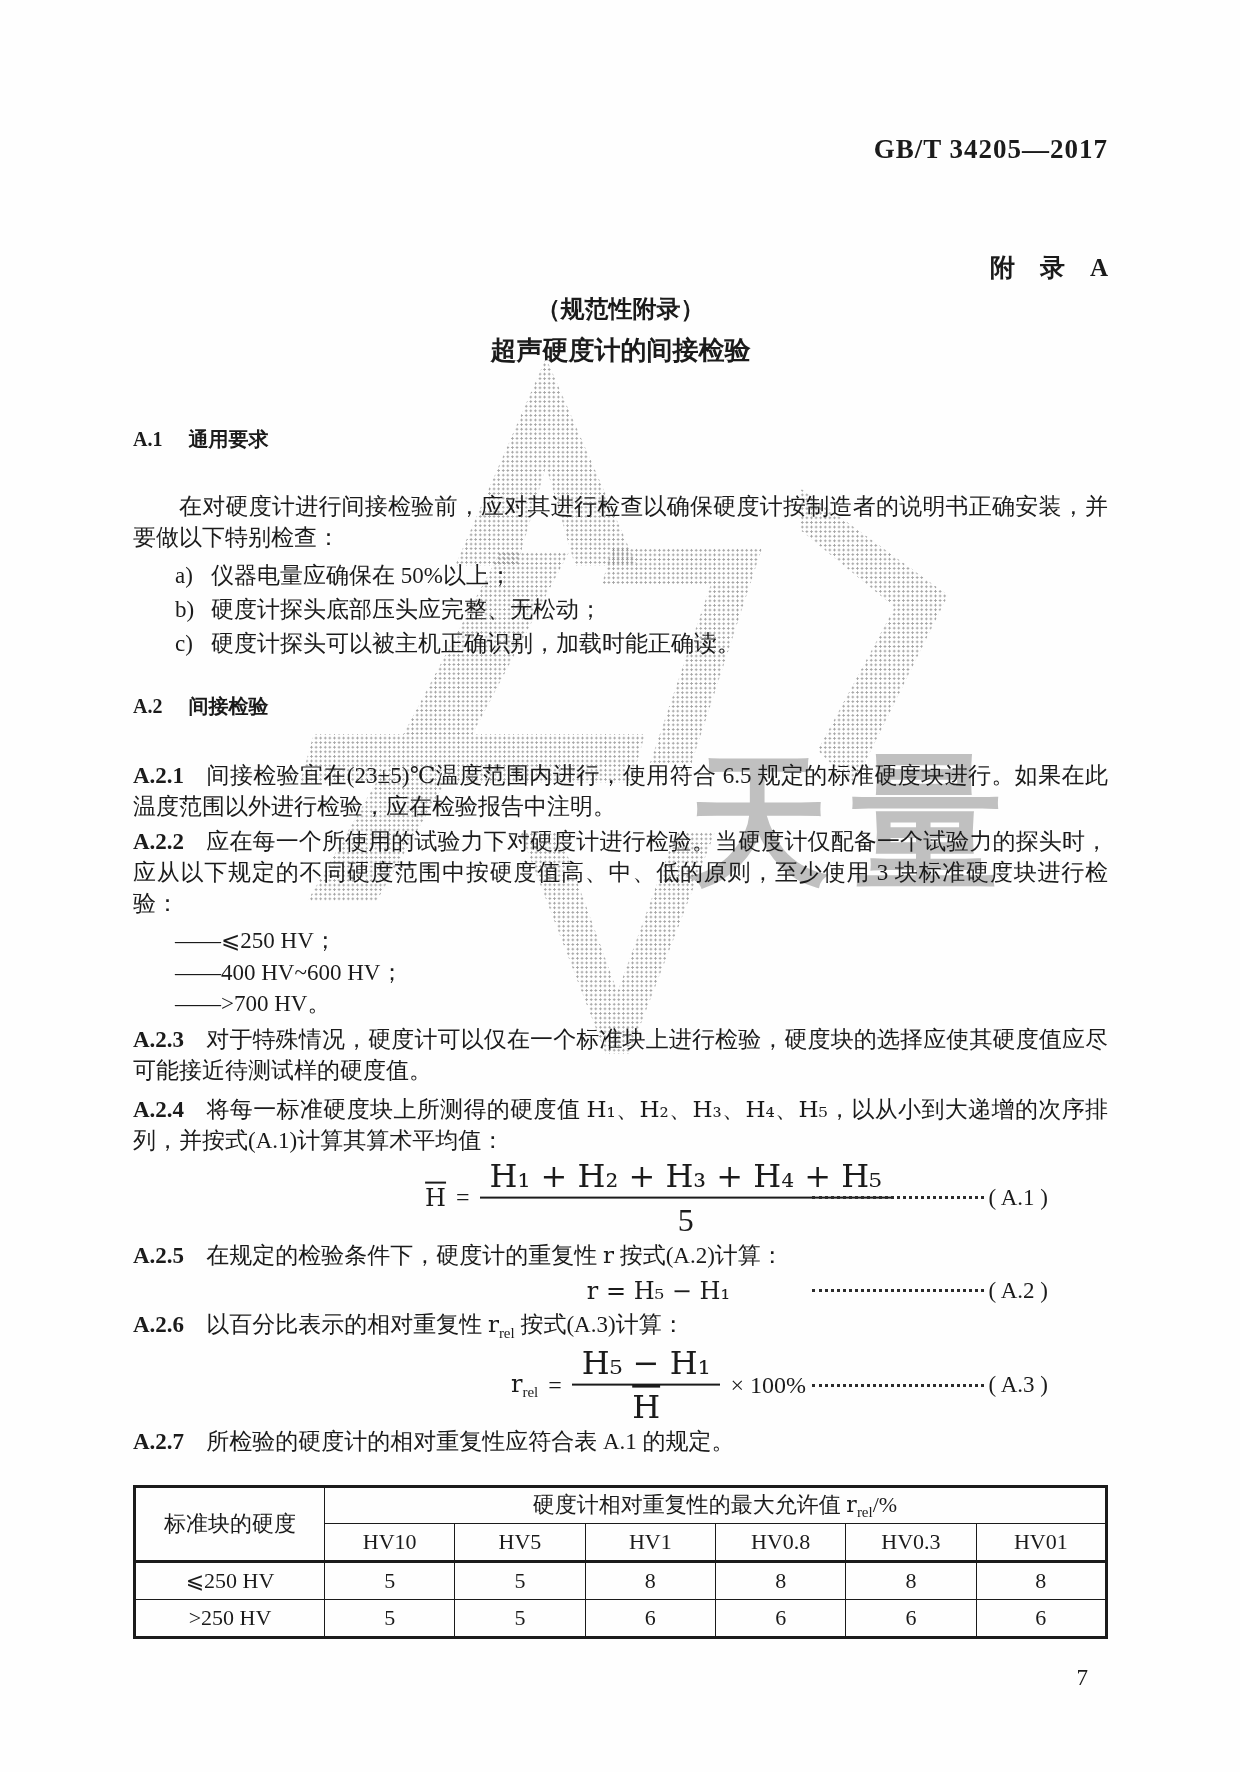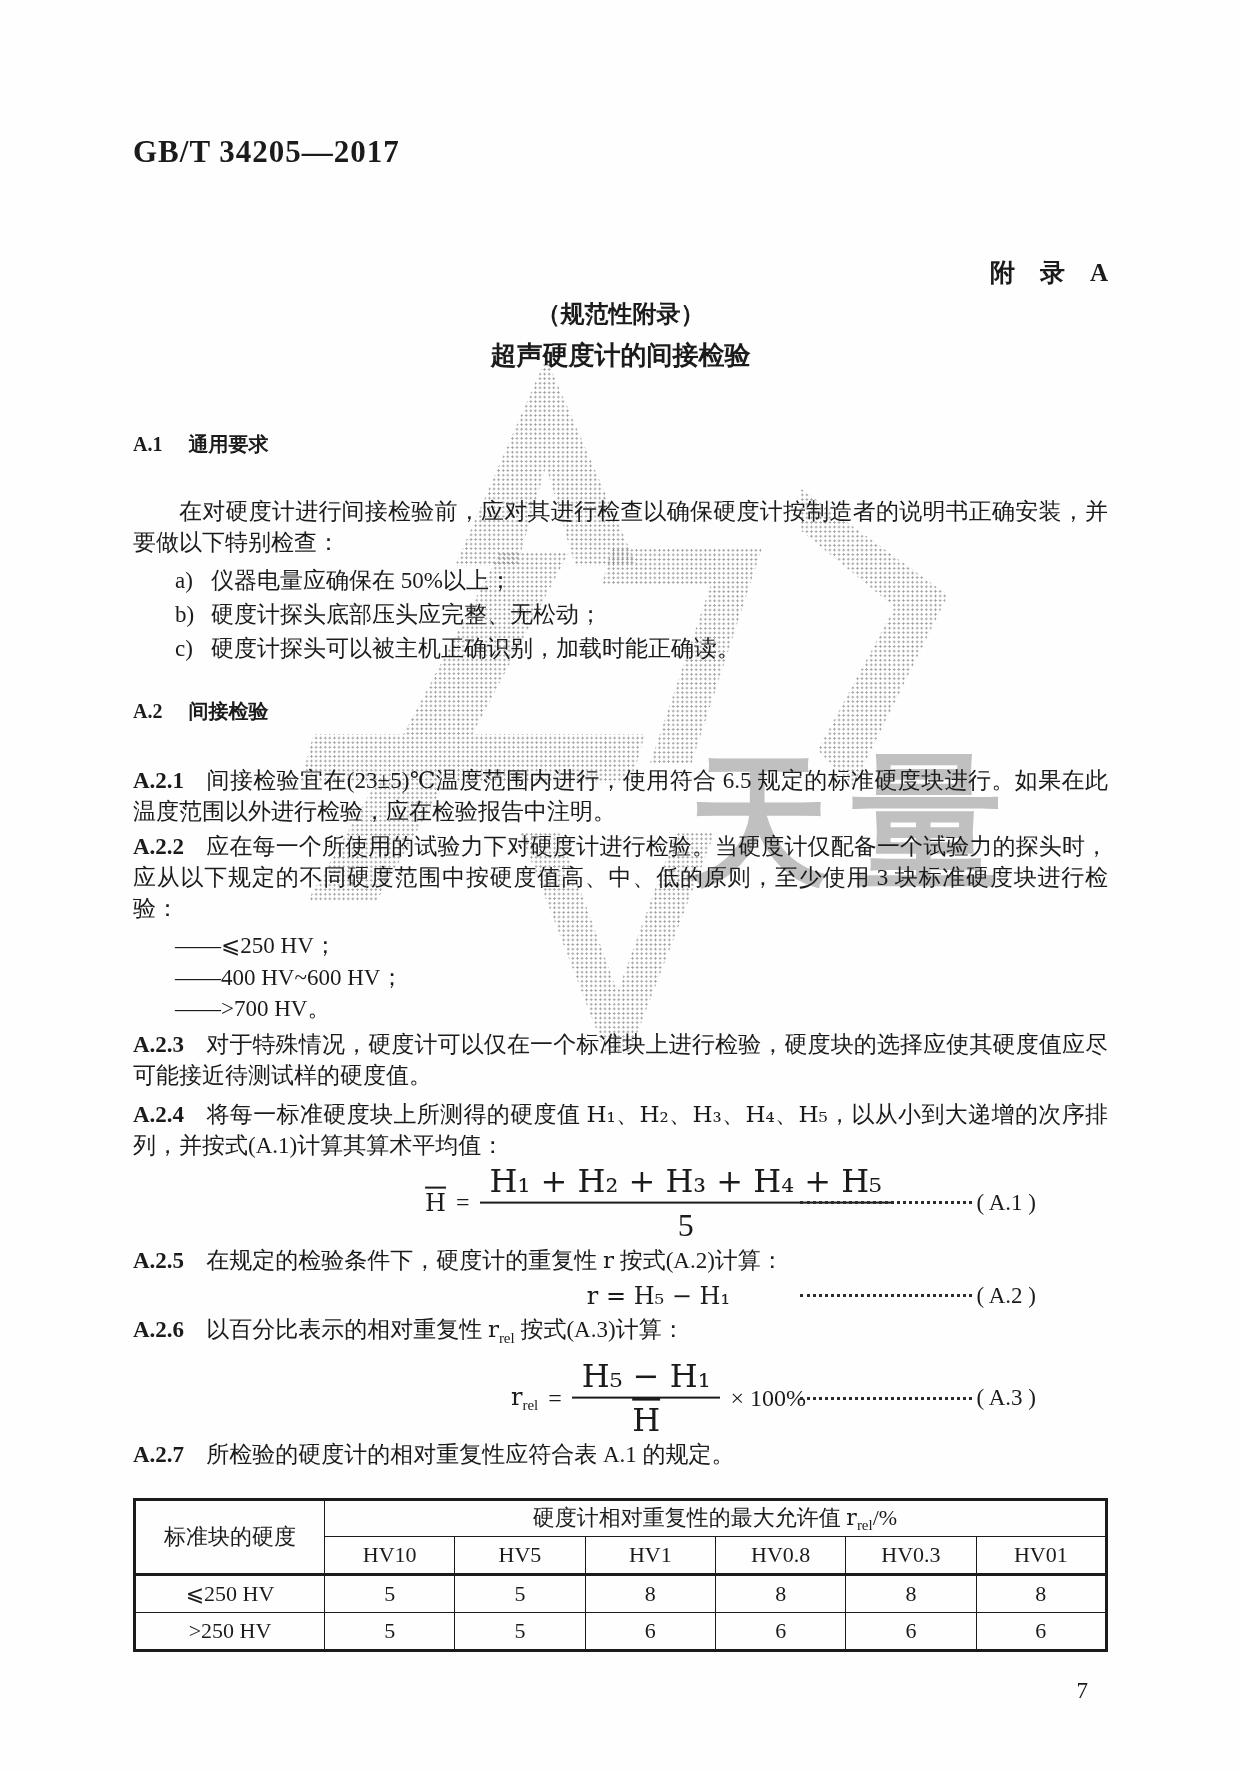--- a/index.html
+++ b/index.html
@@ -27,22 +27,22 @@
   .wm-chev    { left:800px; top:488px; width:148px; height:298px;
     clip-path:polygon(0% 0%, 100% 36%, 36% 100%, 12% 88%, 64% 40%, 0% 14%); }
   .wm-char {
     position:absolute; font-weight:bold; color:rgba(72,72,72,.34);
     font-family:"Liberation Serif","DejaVu Serif",serif; line-height:1;
   }
   .wm-tian  { left:688px; top:752px; font-size:142px; }
   .wm-liang { left:852px; top:748px; font-size:150px; }
   
   .content { position:absolute; left:133px; top:0; width:975px; z-index:1; }
-  .std-code { margin-top:134px; text-align:left; font-weight:bold;
-    font-size:31px; letter-spacing:1px; }
+  .std-code { margin-top:134px; text-align:right; font-weight:bold;
+    font-size:27px; letter-spacing:1px; }
   .app-t1 { margin-top:86px; text-align:right; font-weight:bold; font-size:25px; }
   .app-t2 { margin-top:9px;  text-align:center; font-weight:bold; font-size:24px; }
   .app-t3 { margin-top:8px;  text-align:center; font-weight:bold; font-size:26px; }
   .sec-h  { font-weight:bold; font-size:20px; }
   .sec-h .sec-num { margin-right:26px; }
   .h-a1 { margin-top:58px; }
   .h-a2 { margin-top:32px; }
   .para { font-size:23px; line-height:31px; text-align:justify; }
   .p-intro { margin-top:38px; text-indent:2em; }
   .list { margin-top:6px; padding-left:42px; }
@@ -59,30 +59,30 @@
   .c-a27 { margin-top:8px; }
   .ranges { margin-top:6px; padding-left:42px; }
   .range-item { font-size:23px; line-height:31.5px; }
   .mv { font-family:"DejaVu Serif","Liberation Serif",serif; }
   sub { font-size:15px; }
   .bar { text-decoration:overline; }
   
   .equation { position:relative; width:100%; }
   .eq-a1 { margin-top:10px; height:64px; }
   .eq-a2 { margin-top:2px;  height:36px; }
-  .eq-a3 { margin-top:12px;  height:66px; }
+  .eq-a3 { margin-top:4px;  height:66px; }
   .eq-body { position:absolute; left:0; right:0; top:50%;
     transform:translateY(-50%); text-align:center; font-size:24px; }
   .eq-inner { display:inline-flex; align-items:center; gap:10px;
     transform:translateX(38px); }
   .frac { display:inline-flex; flex-direction:column; align-items:center;
     vertical-align:middle; font-size:32px; line-height:1.2; }
   .frac .fnum { padding:0 10px 2px; border-bottom:2px solid #1b1b1b; }
   .frac .fden { padding-top:2px; }
-  .eq-tail { position:absolute; right:72px; top:50%; transform:translateY(-50%);
+  .eq-tail { position:absolute; right:60px; top:50%; transform:translateY(-50%);
     display:flex; align-items:center; gap:5px; }
   .leader { width:172px; height:0; border-top:3px dotted #2c2c2c; }
   .eq-label { font-size:23px; white-space:nowrap; }
   
   .tbl-title { margin-top:18px; text-align:center; font-weight:bold; font-size:23px; }
   table { margin-top:28px; width:100%; border-collapse:collapse;
     font-size:22px; table-layout:fixed; }
   td { border:1px solid #1b1b1b; text-align:center; padding:0; height:38px; }
   table { border:3px solid #1b1b1b; }
   .col-1 { width:190px; }

